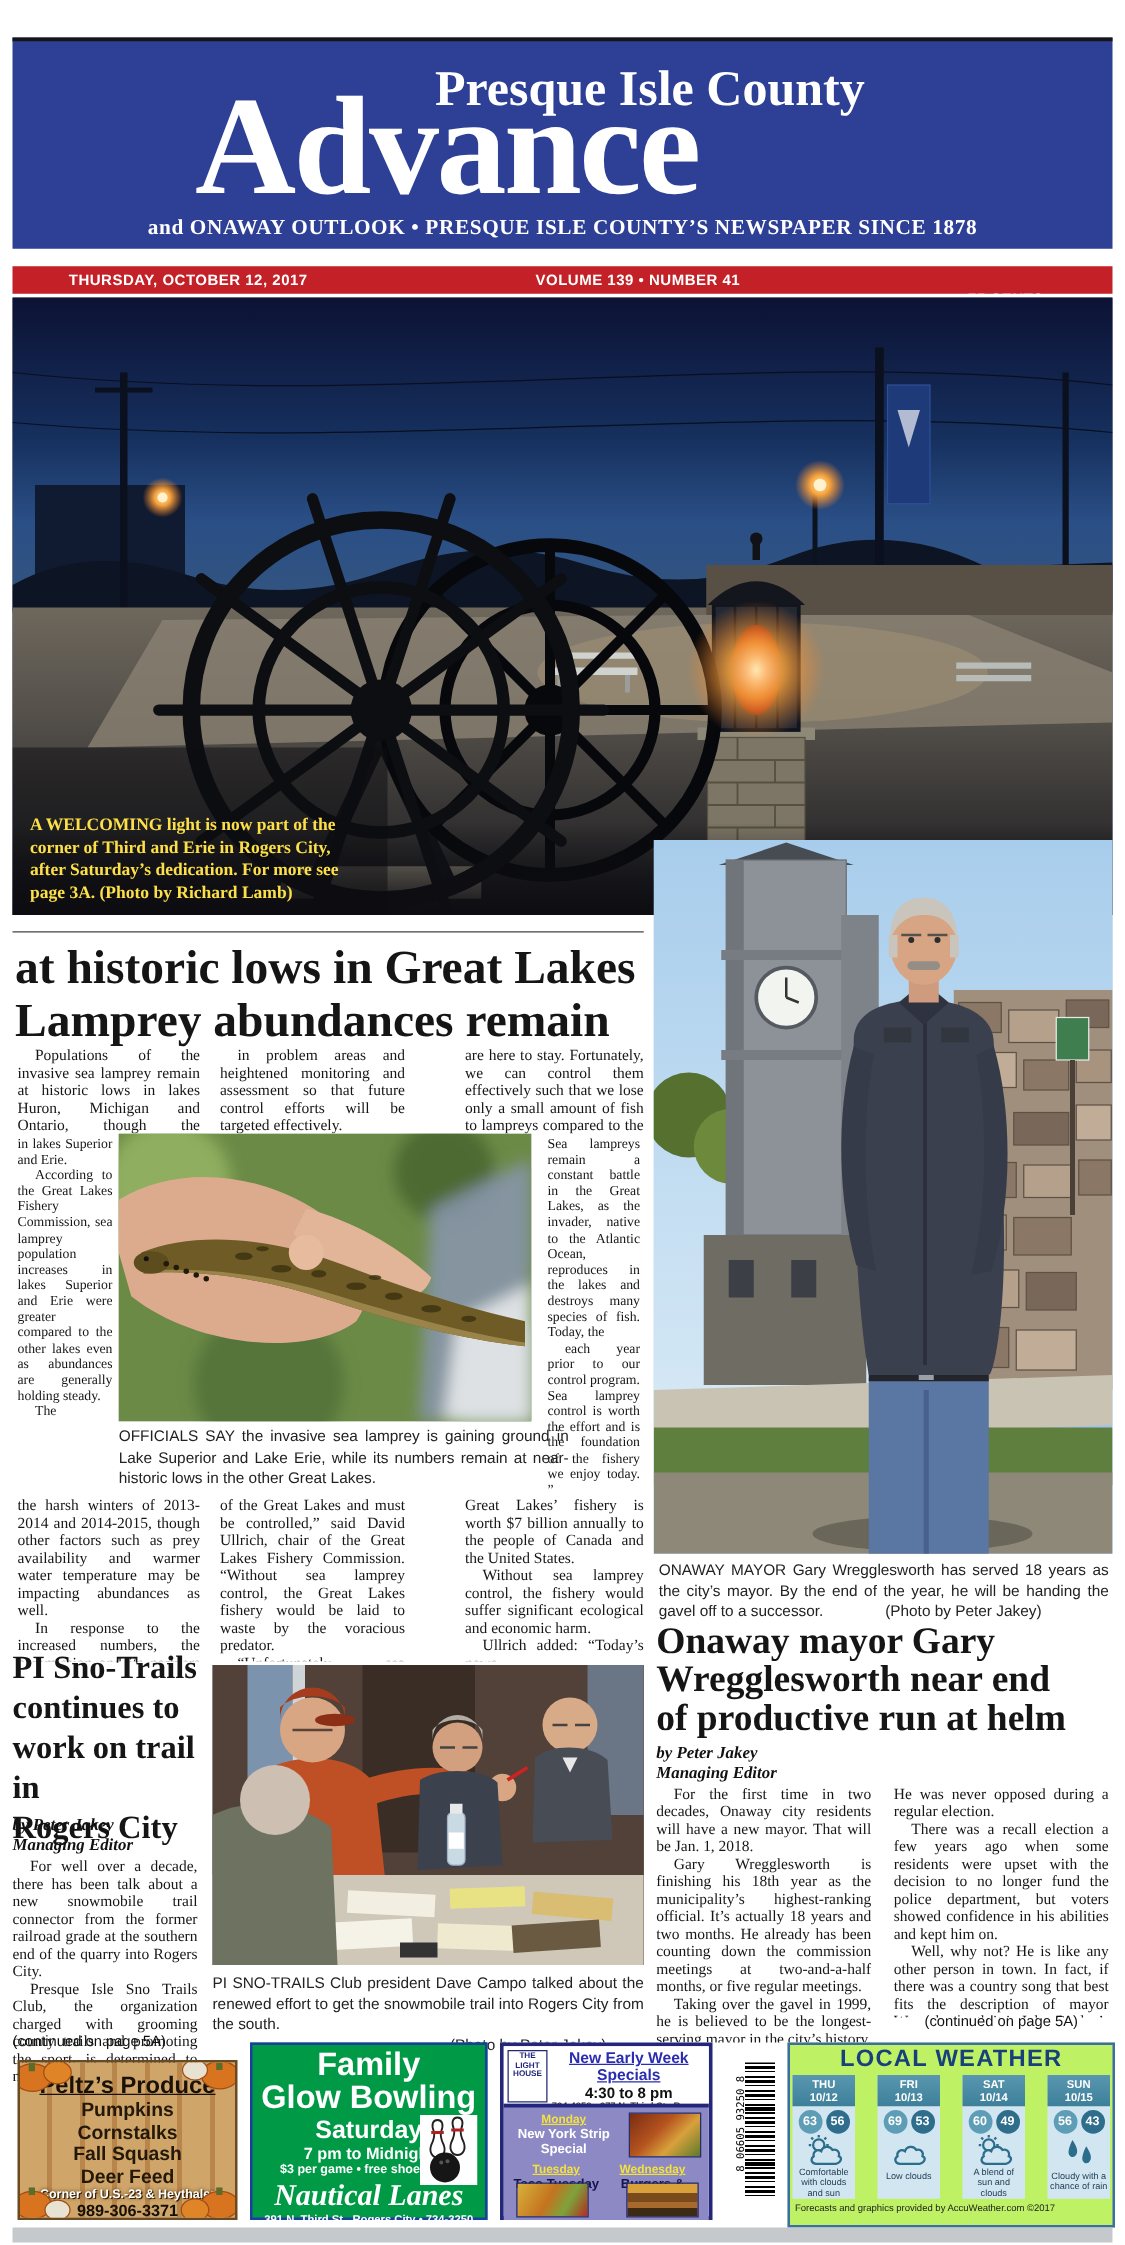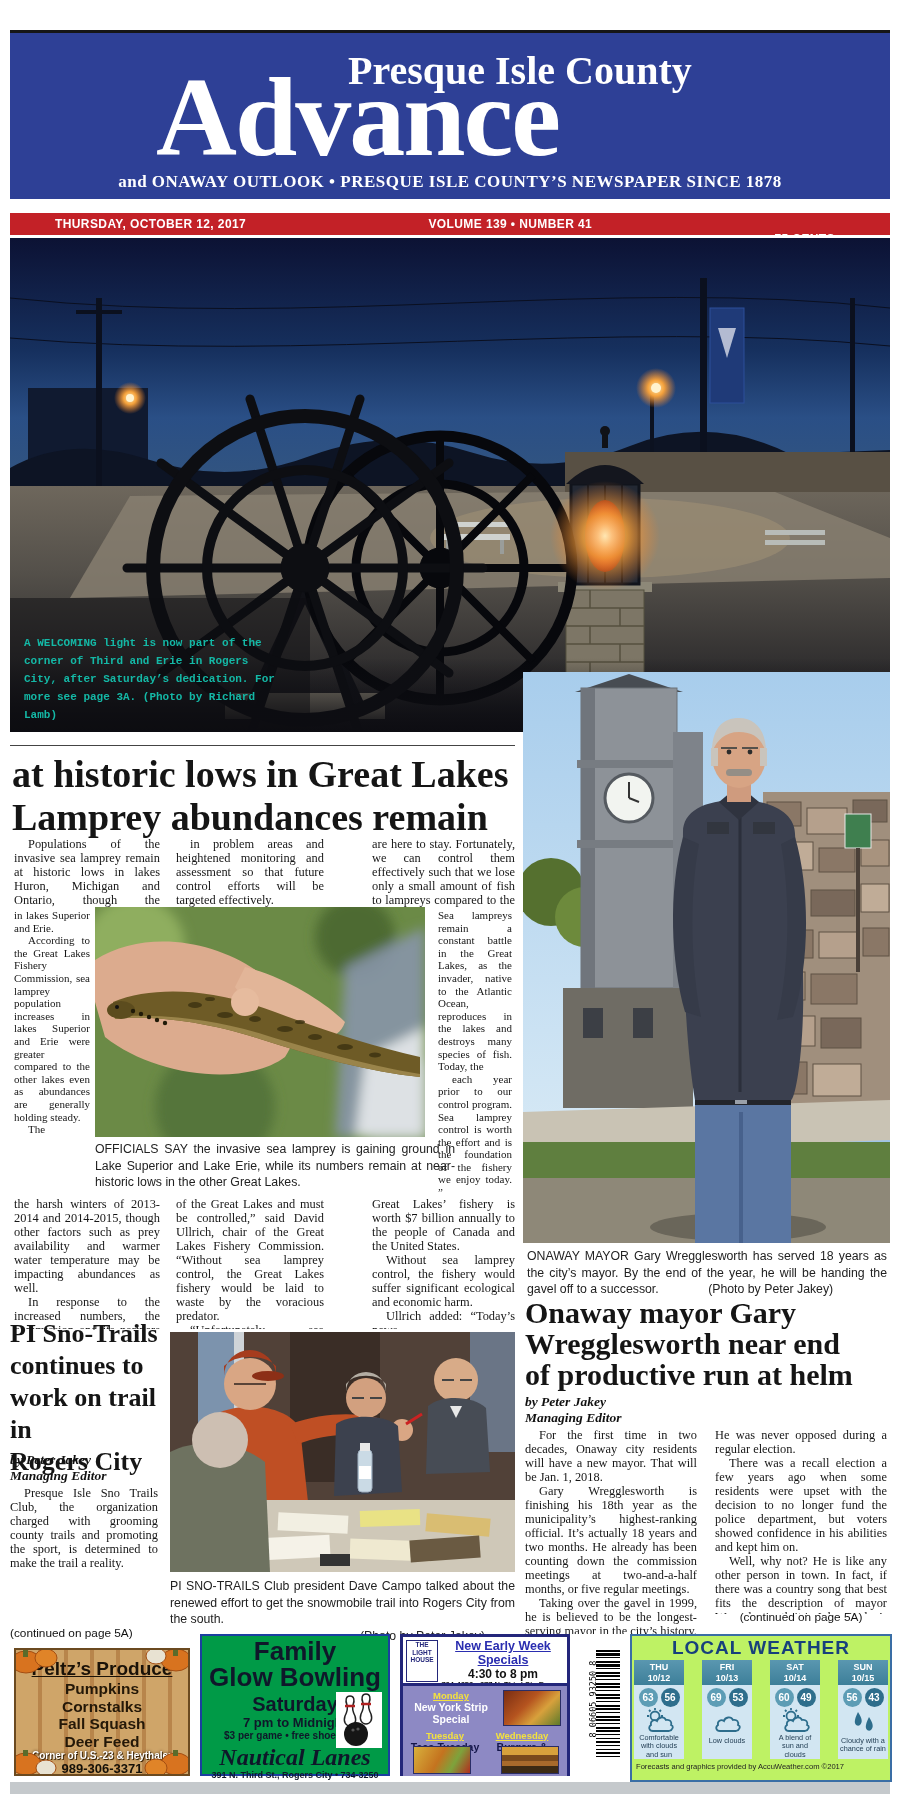--- a/index.html
+++ b/index.html
@@ -20,22 +20,22 @@
   #dateline{position:absolute;left:10px;top:213px;width:880px;height:22px;background:var(--bar_red);
             display:flex;align-items:center;color:#fff;
             font-family:"Liberation Sans",sans-serif;font-weight:bold;font-size:12px;letter-spacing:.4px;}
   .dl-left{margin-left:45px;}
   .dl-center{flex:1;text-align:center;}
   .dl-right{margin-right:55px;margin-top:29px;}
 
   
   #main-photo{position:absolute;left:10px;top:238px;width:880px;height:494px;background:#0c1230;}
   #main-photo svg{position:absolute;left:0;top:0;}
-  .main-cap{position:absolute;left:14px;bottom:8px;width:262px;color:#14b8a6;
-            font-family:Liberation Mono, monospace;font-weight:bold;font-size:11px;line-height:18px;}
+  .main-cap{position:absolute;left:14px;bottom:8px;width:262px;color:#fde047;
+            font-family:Liberation Serif, serif;font-weight:bold;font-size:14px;line-height:18px;}
 
   
   .body{font-size:12.4px;line-height:14px;text-align:justify;color:#161616;}
   .body p{margin:0;text-indent:14px;}
   .cont p:first-child{text-indent:0;}
   .small{font-size:11px;line-height:12.6px;}
   .pcap{font-family:"Liberation Sans",sans-serif;font-size:12.3px;line-height:16.5px;
         color:#222;text-align:justify;}
   .credit{padding-left:46px;white-space:nowrap;}
   .credit-r{display:block;text-align:right;padding-right:30px;}
@@ -85,21 +85,21 @@
   #ad-peltz{left:14px;top:1648px;width:176px;height:128px;border:2px solid #6b4a20;
             background:repeating-linear-gradient(90deg,#cfa569 0 22px,#b8854b 22px 26px);
             text-align:center;font-family:"Liberation Sans",sans-serif;}
   .pz-title{margin-top:8px;font-weight:bold;font-size:19px;text-decoration:underline;color:#1a1208;}
   .pz-item{font-weight:bold;font-size:15.5px;line-height:17.5px;color:#241808;}
   .pz-addr{font-weight:bold;font-size:10px;color:#fff;text-shadow:0 0 3px #3a2408,1px 1px 0 #3a2408;}
   .pz-phone{font-weight:bold;font-size:13px;color:#141008;}
   #peltz-deco{position:absolute;left:0;top:0;pointer-events:none;}
 
   #ad-bowl{left:200px;top:1634px;width:190px;height:142px;background:var(--bowl_green);
-           border:2px solid #1b3fa0;color:#0f172a;text-align:center;font-family:"Liberation Sans",sans-serif;}
+           border:2px solid #1b3fa0;color:#ffffff;text-align:center;font-family:"Liberation Sans",sans-serif;}
   .bw-l1{font-weight:bold;font-size:26px;line-height:26px;margin-top:2px;}
   .bw-l2{font-weight:bold;font-size:26px;line-height:27px;}
   .bw-day{font-weight:bold;font-size:20px;line-height:22px;margin-top:2px;}
   .bw-time{font-weight:bold;font-size:13px;line-height:15px;}
   .bw-deal{font-weight:bold;font-size:10px;line-height:12px;}
   .bw-venue{font-weight:bold;font-style:italic;font-size:24px;line-height:26px;margin-top:2px;
             font-family:"Liberation Serif",serif;}
   .bw-addr{font-weight:bold;font-size:9px;line-height:11px;}
   #bw-art{position:absolute;right:6px;top:56px;}
 
@@ -449,20 +449,21 @@
         <p>PI Sno-Trails</p>
         <p>continues to</p>
         <p>work on trail in</p>
         <p>Rogers City</p>
       </div>
     <div id="s-by">
       <div class="byline">by Peter Jakey</div>
       <div class="byline">Managing Editor</div>
     </div>
     <div class="body" id="s-body">
+        <p>For well over a decade, there has been talk about a new snowmobile trail connector from the former railroad grade at the southern end of the quarry into Rogers City.</p>
         <p>Presque Isle Sno Trails Club, the organization charged with grooming county trails and promoting the sport, is determined to make the trail a reality.</p>
       </div>
     <div class="contd" id="s-cont">(continued on page 5A)</div>
   </div>
 
   <div id="sno-photo">
     <svg width="345" height="240" viewBox="0 0 345 240">
       <rect width="345" height="240" fill="#514138"></rect>
       <rect x="120" y="0" width="90" height="150" fill="#3a2d26"></rect>
       <rect x="28" y="0" width="36" height="150" fill="#7c93ad"></rect>

